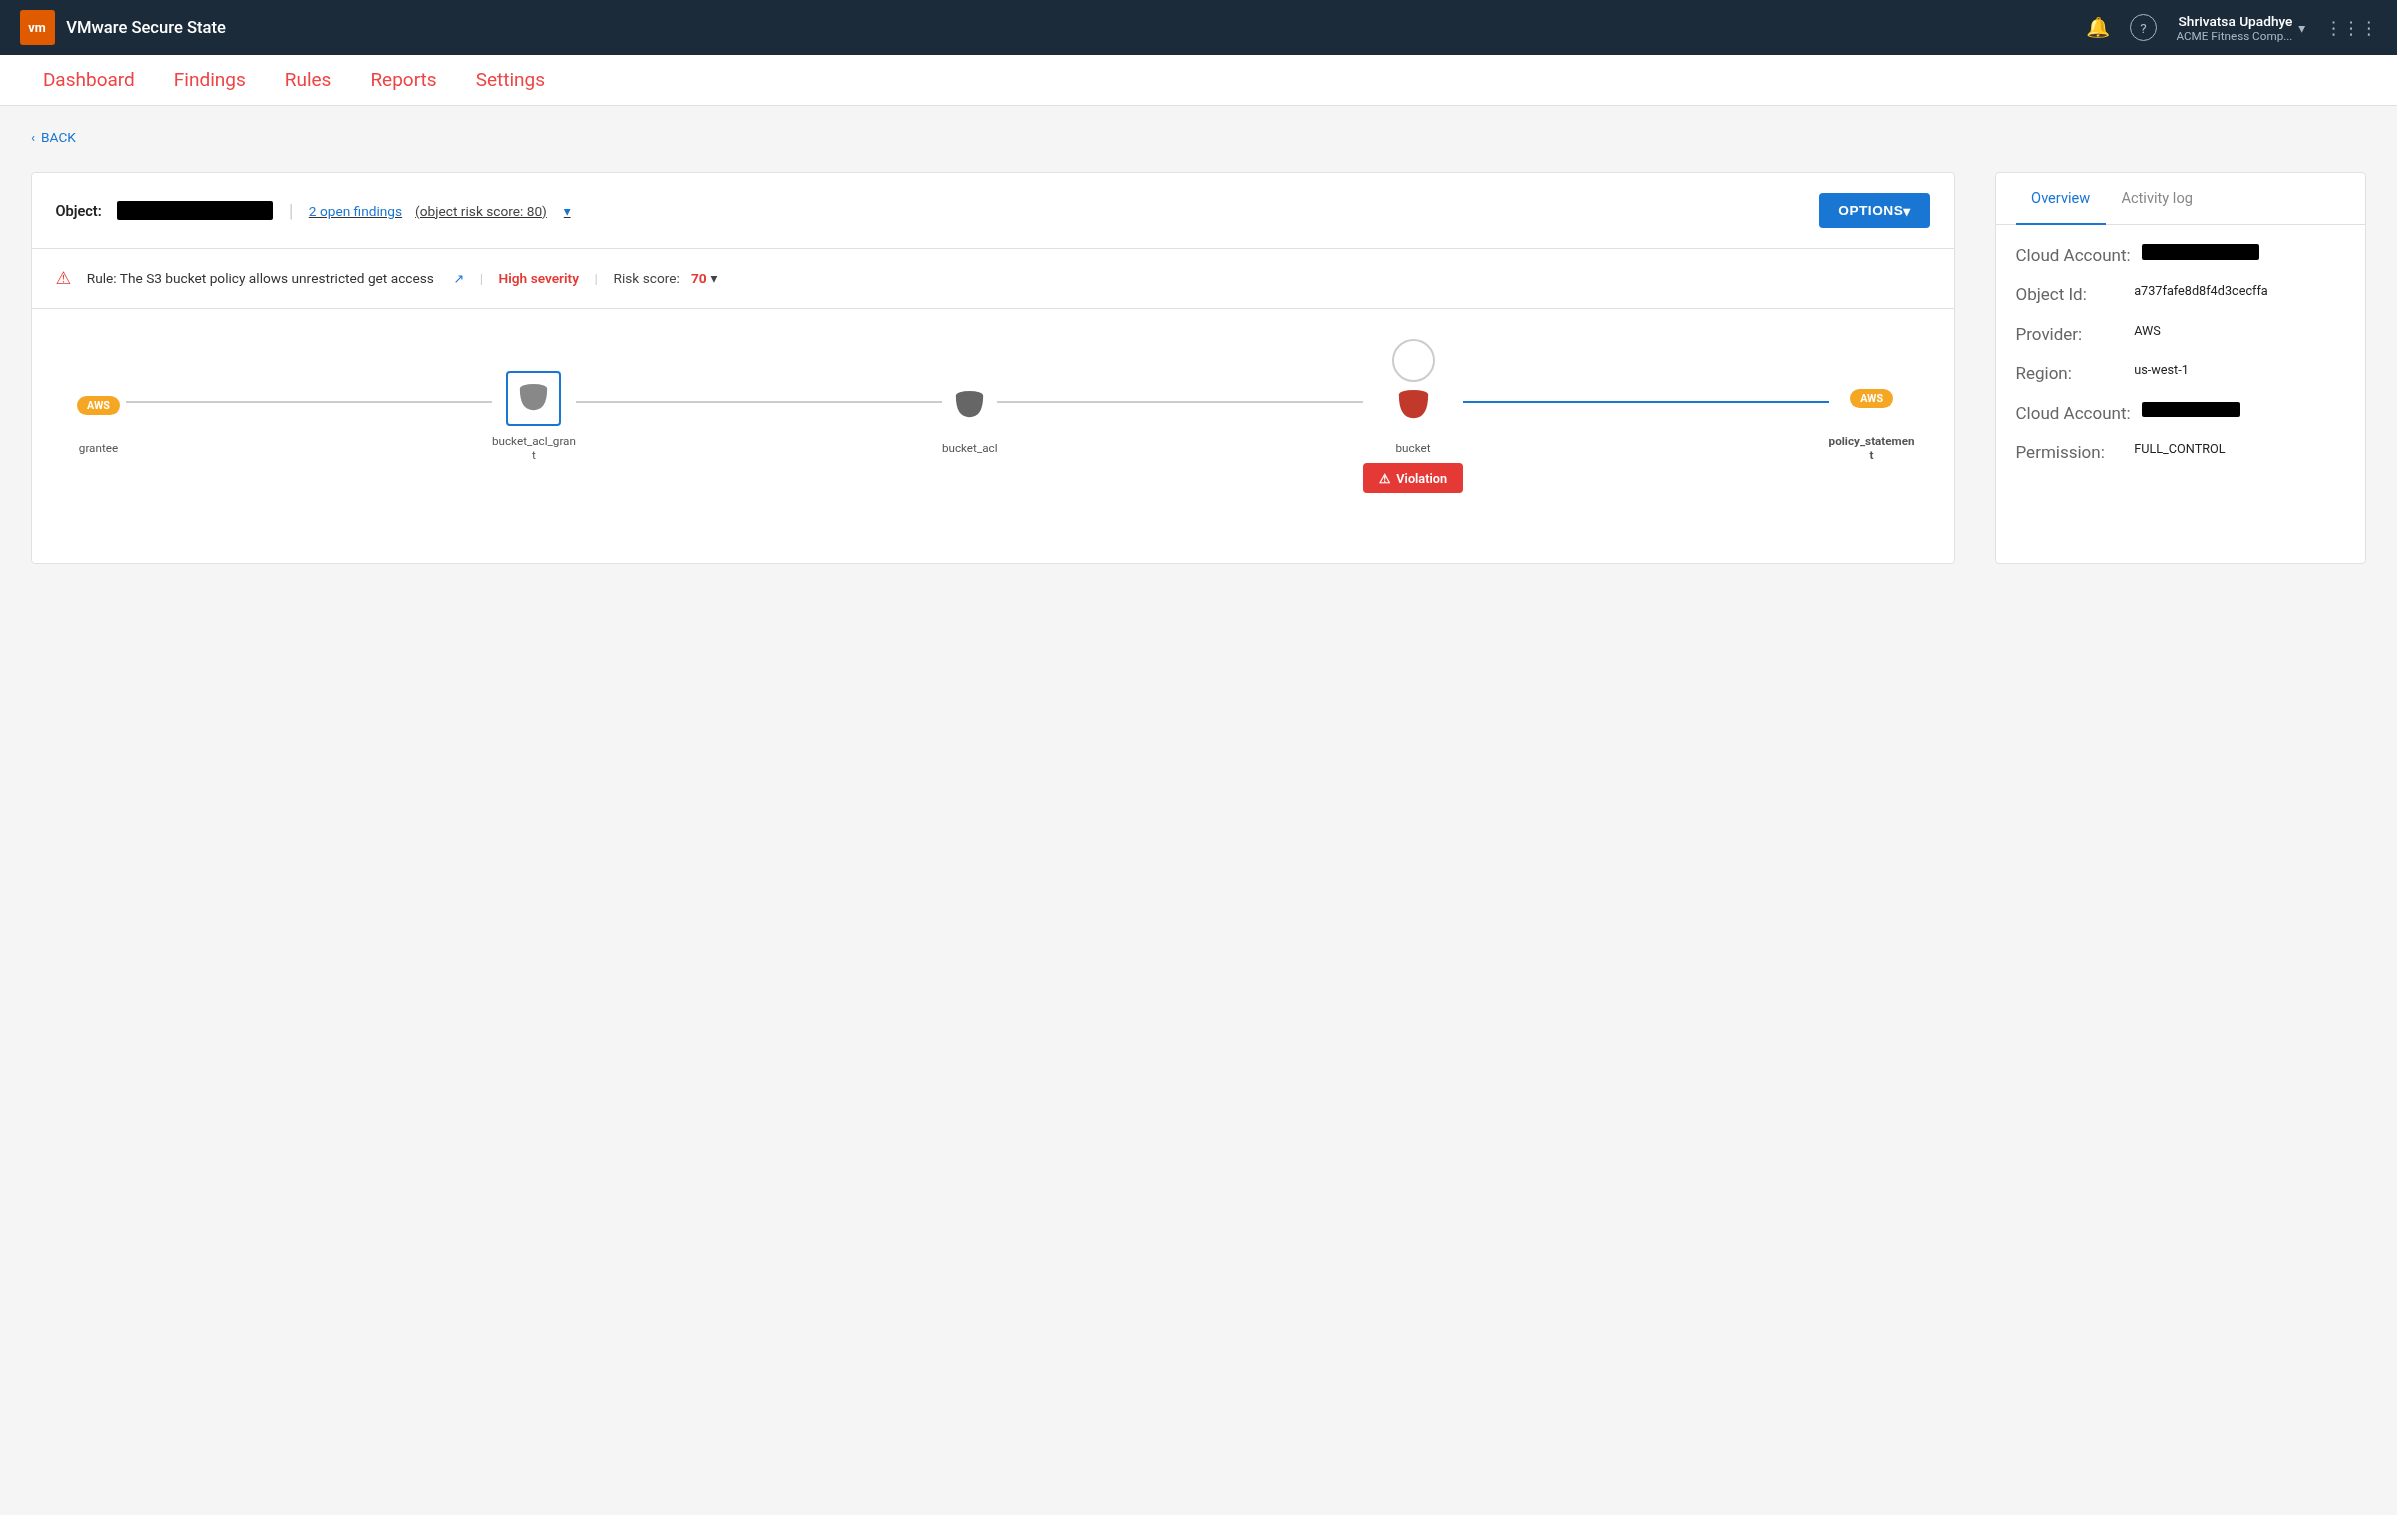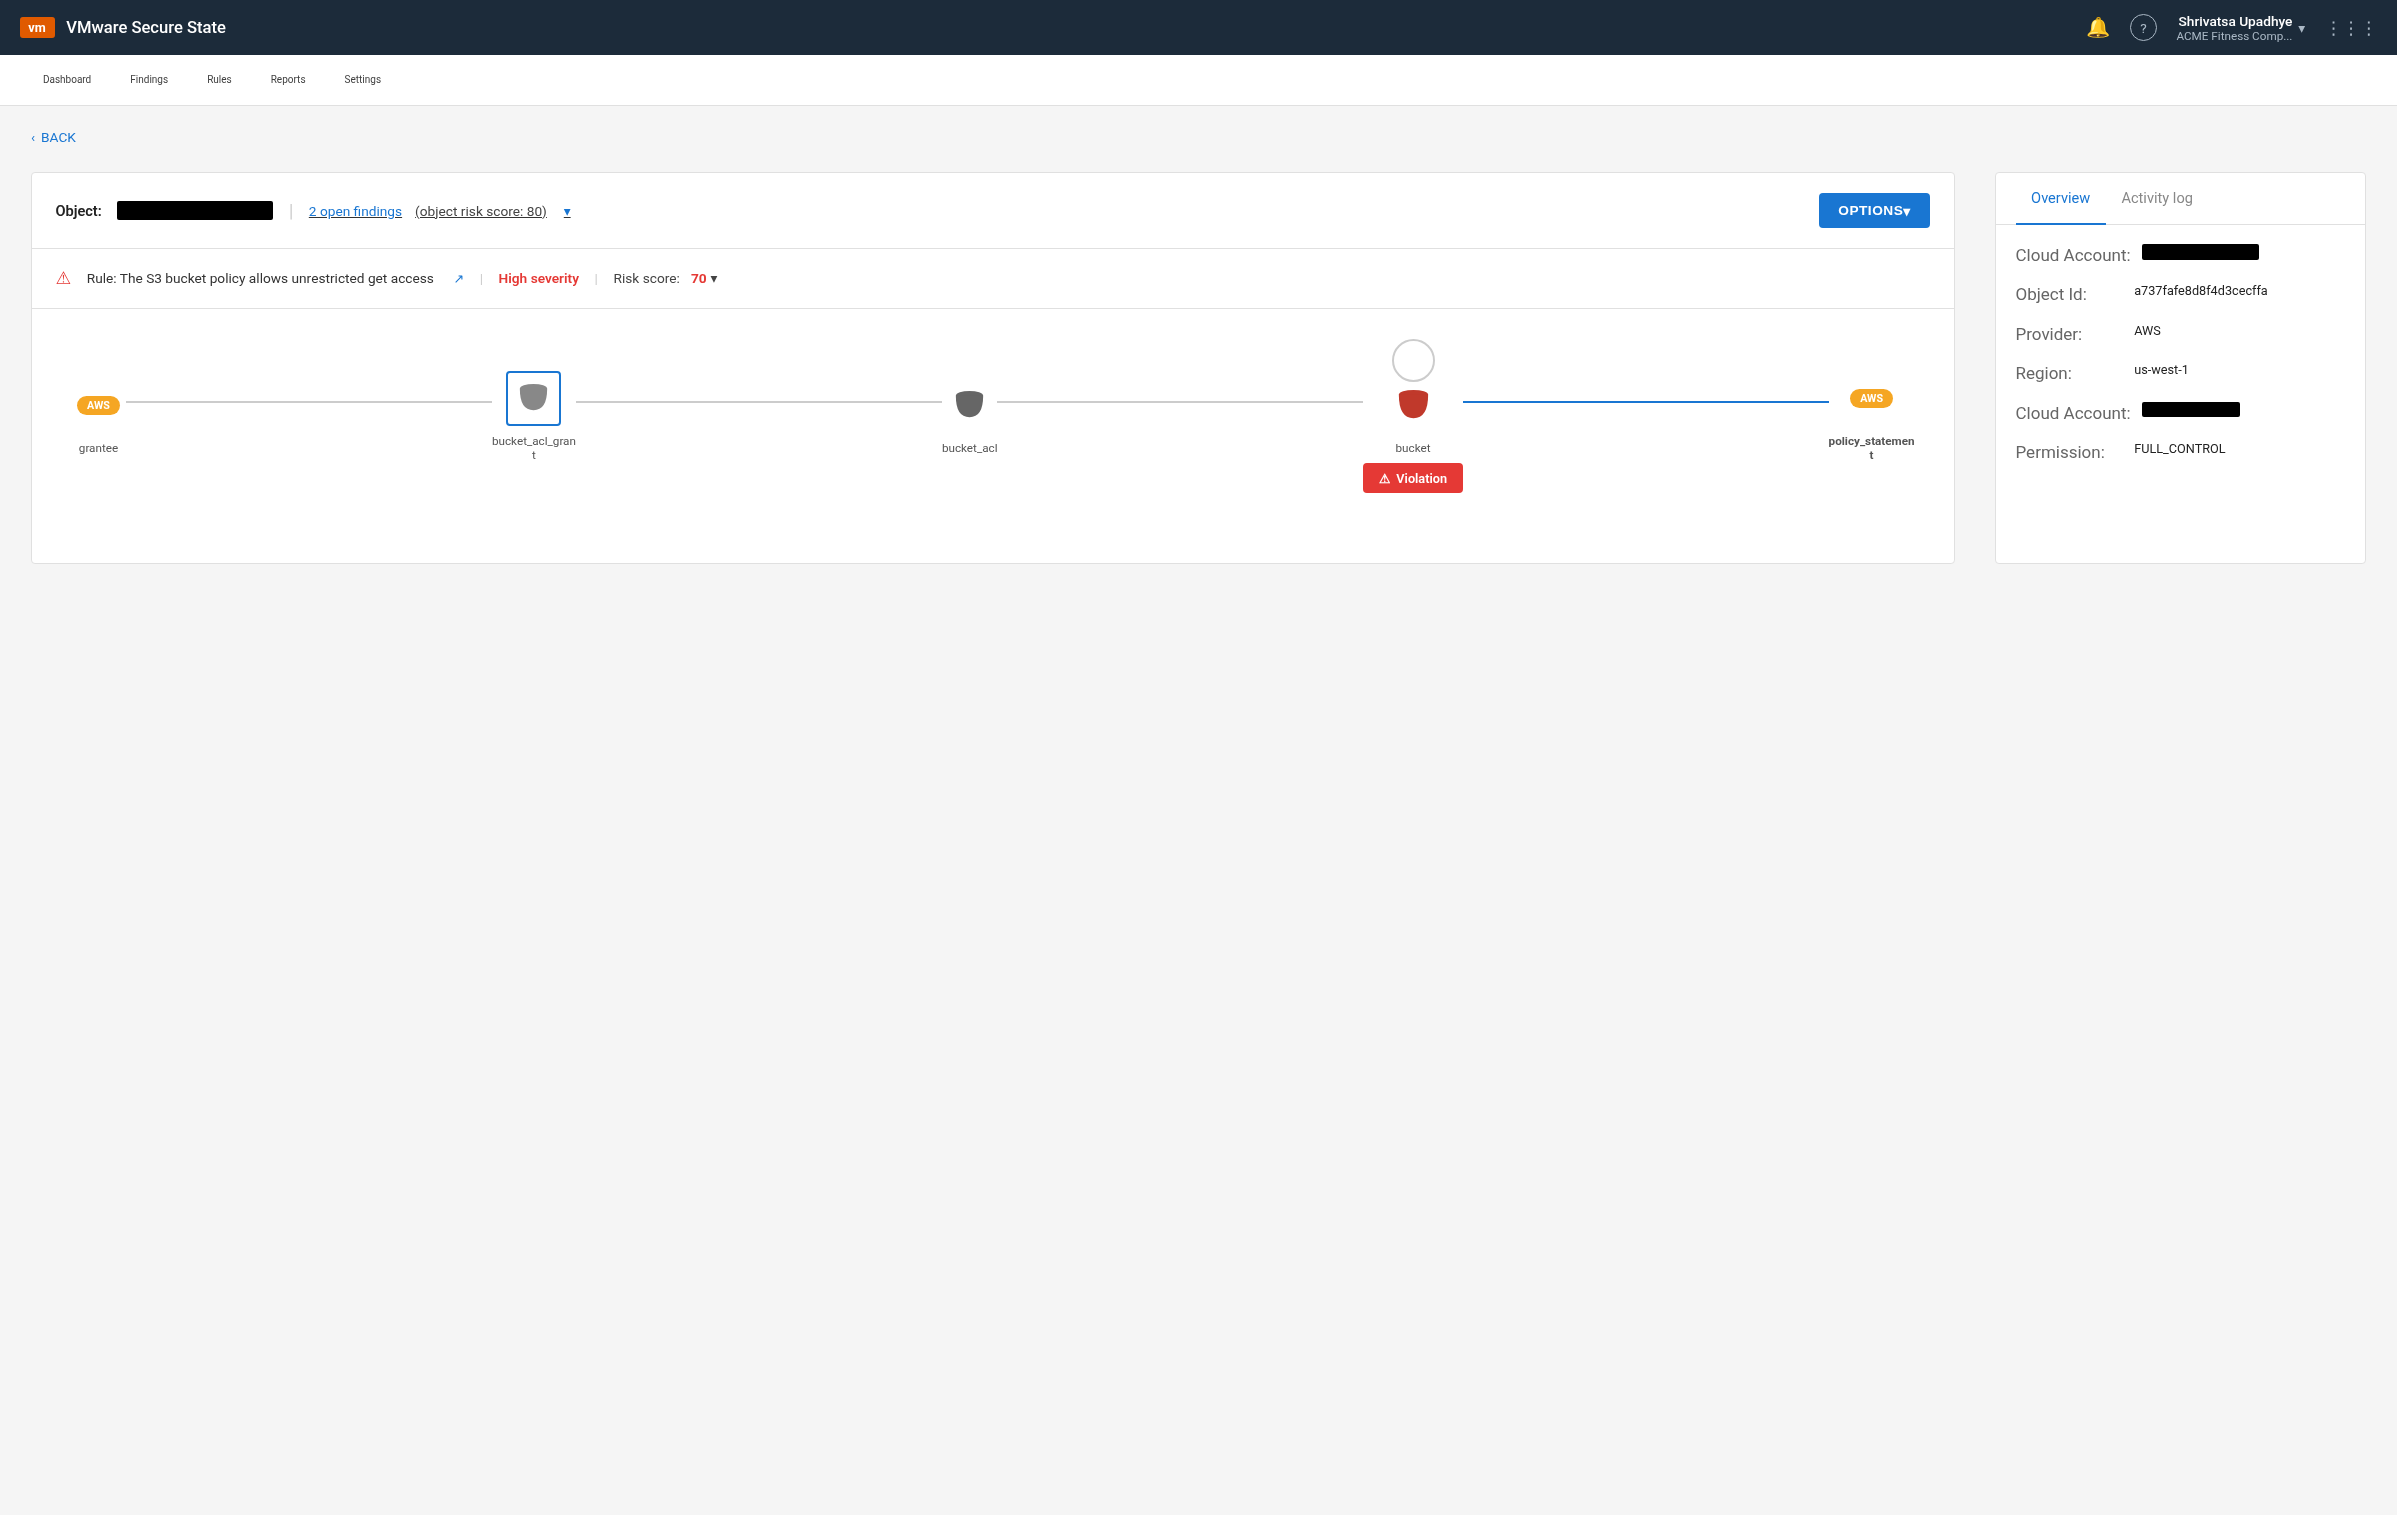--- a/index.html
+++ b/index.html
@@ -9,21 +9,21 @@
     .top-nav {
       background: #1c2b3a;
       display: flex;
       align-items: center;
       justify-content: space-between;
       padding: 0 19.5px;
       height: 55px;
     }
     .top-nav-left { display: flex; align-items: center; gap: 11.7px; }
     .vm-logo {
-      width: 35px; height: 21px;
+      width: 35px; height: 35px;
       background: #e05a00;
       display: flex; align-items: center; justify-content: center;
       color: white; font-weight: bold; font-size: 12.7px; border-radius: 2.9px;
     }
     .app-title { color: white; font-size: 16.6px; font-weight: 500; }
     .top-nav-right { display: flex; align-items: center; gap: 19.5px; }
     .nav-icon { color: #aab8c5; font-size: 19.5px; cursor: pointer; }
     .user-info { display: flex; align-items: center; gap: 5.9px; color: white; }
     .user-name-block { display: flex; flex-direction: column; align-items: flex-end; }
     .user-name { font-size: 13.7px; font-weight: 500; }
@@ -34,22 +34,22 @@
     .main-nav {
       background: #fff;
       border-bottom: 1px solid #e0e0e0;
       display: flex;
       align-items: center;
       padding: 0 23.4px;
       height: 51px;
     }
     .main-nav-item {
       padding: 15.6px 19.5px;
-      color: #404040;
-      font-size: 10px;
+      color: #ef4444;
+      font-size: 19px;
       cursor: pointer;
       border-bottom: 2px solid transparent;
     }
 
     
     .page-content {
       padding: 23.4px 31px;
       min-height: calc(100vh - 105px);
       background: #f5f5f5;
     }

